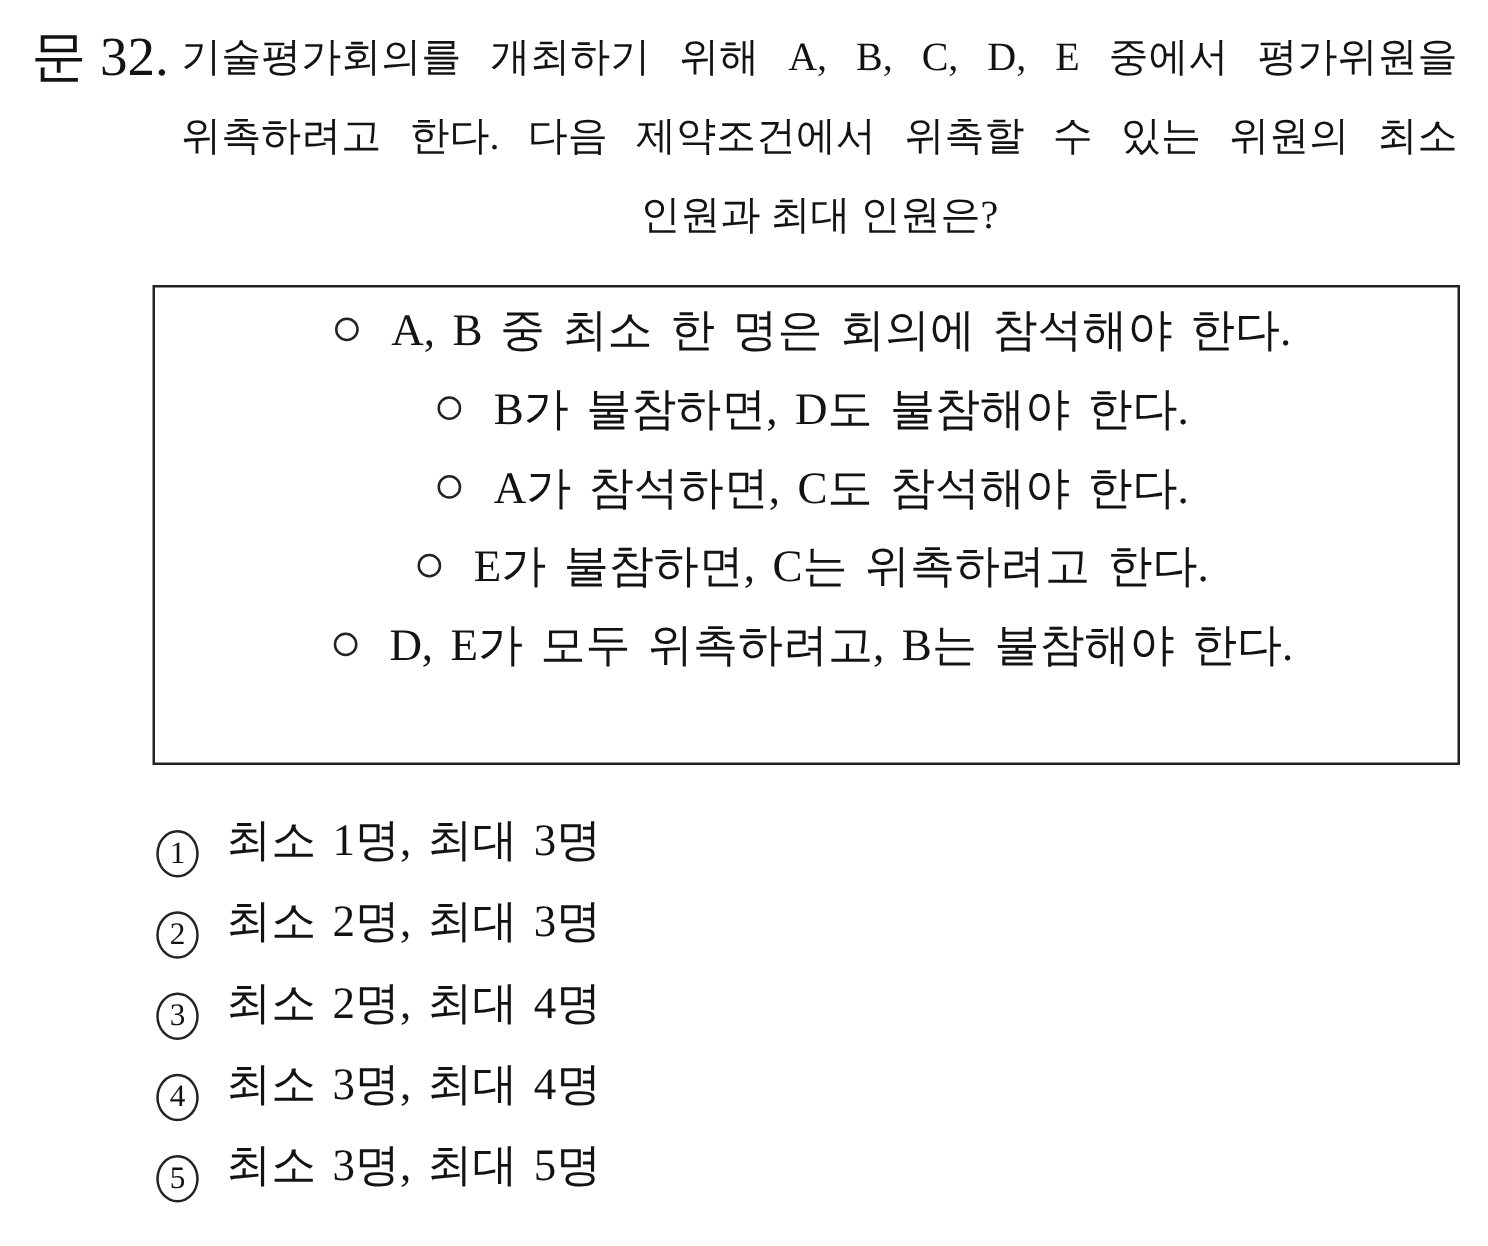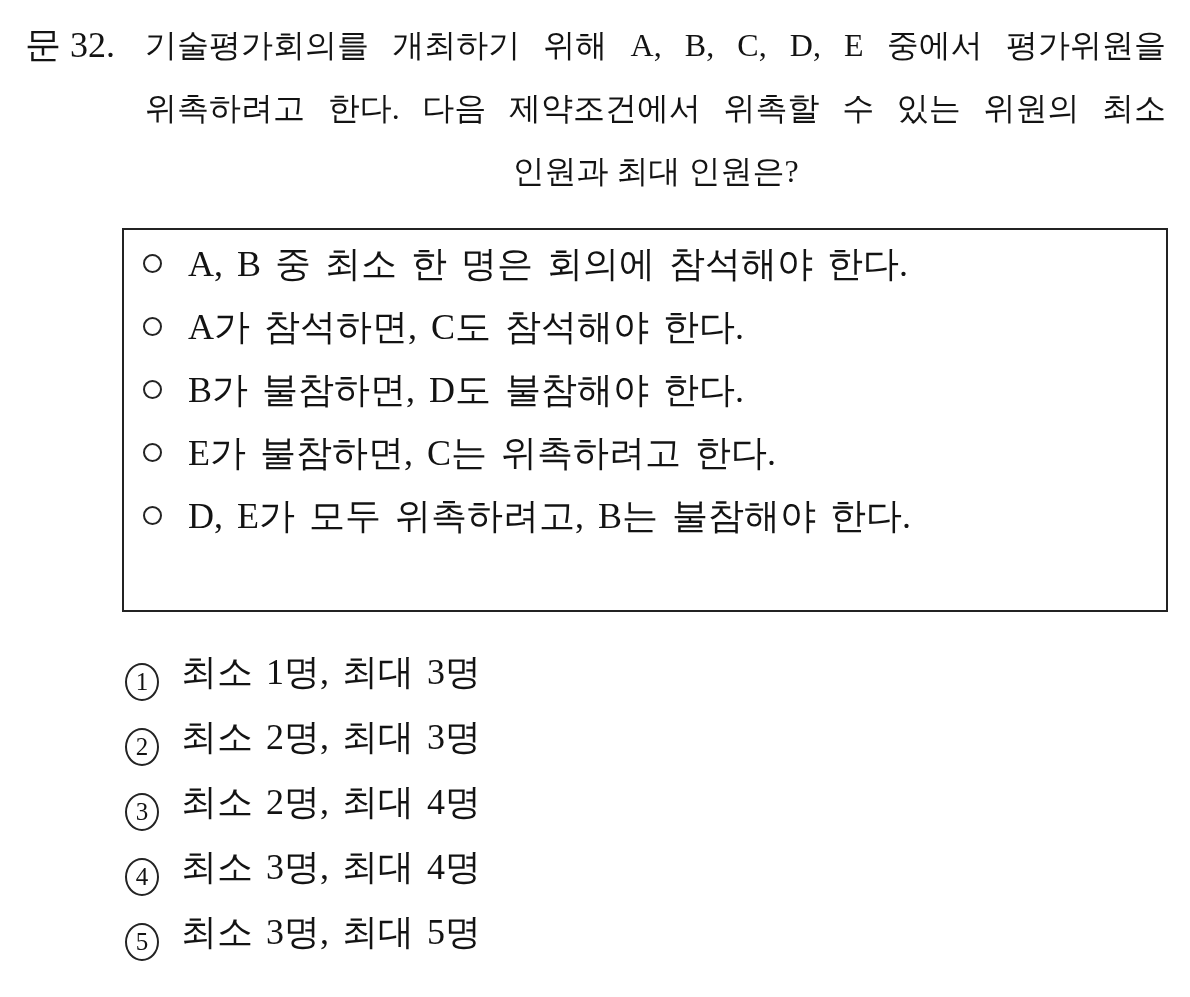--- a/index.html
+++ b/index.html
@@ -14,21 +14,21 @@
     background: #ffffff;
     color: #131313;
     font-family: "Liberation Serif", "DejaVu Serif", serif;
     overflow: hidden;
   }
   
   .q-label {
     position: absolute;
     left: 25px;
     top: 14px;
-    font-size: 36px;
+    font-size: 44px;
     line-height: 63px;
     white-space: nowrap;
   }
   .q-text {
     position: absolute;
     left: 145px;
     top: 14px;
     width: 1021px;
     font-size: 32px;
     line-height: 63px;
@@ -48,20 +48,21 @@
     height: 384px;
     border: 2px solid #232323;
     box-sizing: border-box;
     padding: 3px 8px 0 19px;
   }
   .cond-row {
     font-size: 36px;
     line-height: 63px;
     white-space: nowrap;
     word-spacing: 5px;
+    text-align: center;
   }
   .bullet {
     display: inline-block;
     width: 15px;
     height: 15px;
     border: 2px solid #232323;
     border-radius: 50%;
     margin-right: 26px;
     vertical-align: 3px;
   }
@@ -103,24 +104,24 @@
     <div class="q-line fill">기술평가회의를 개최하기 위해 A, B, C, D, E 중에서 평가위원을</div>
     <div class="q-line fill">위촉하려고 한다. 다음 제약조건에서 위촉할 수 있는 위원의 최소</div>
     <div class="q-line">인원과 최대 인원은?</div>
   </div>
 
   <div class="cond-box">
     <div class="cond-row">
       <span class="bullet"></span><span>A, B 중 최소 한 명은 회의에 참석해야 한다.</span>
     </div>
     <div class="cond-row">
-      <span class="bullet"></span><span>A가 참석하면, C도 참석해야 한다.</span>
+      <span class="bullet"></span><span>B가 불참하면, D도 불참해야 한다.</span>
     </div>
     <div class="cond-row">
-      <span class="bullet"></span><span>B가 불참하면, D도 불참해야 한다.</span>
+      <span class="bullet"></span><span>A가 참석하면, C도 참석해야 한다.</span>
     </div>
     <div class="cond-row">
       <span class="bullet"></span><span>E가 불참하면, C는 위촉하려고 한다.</span>
     </div>
     <div class="cond-row">
       <span class="bullet"></span><span>D, E가 모두 위촉하려고, B는 불참해야 한다.</span>
     </div>
   </div>
 
   <div class="choices">

